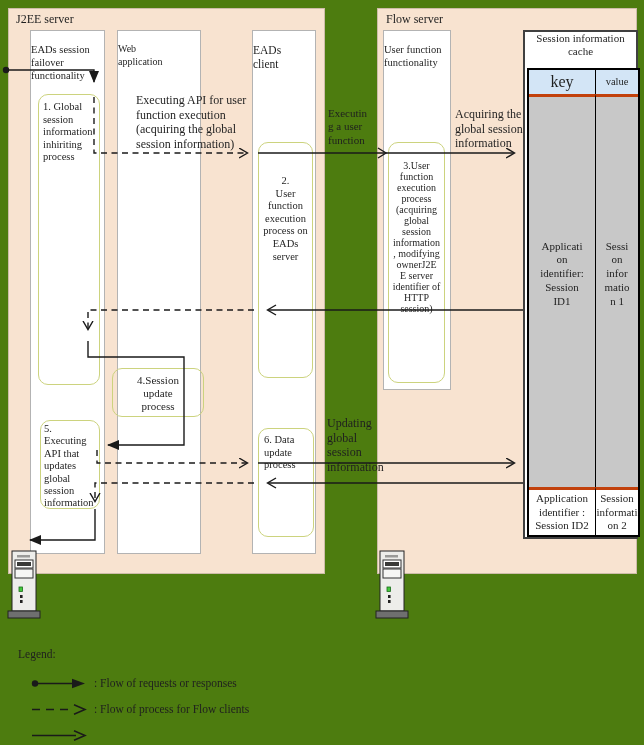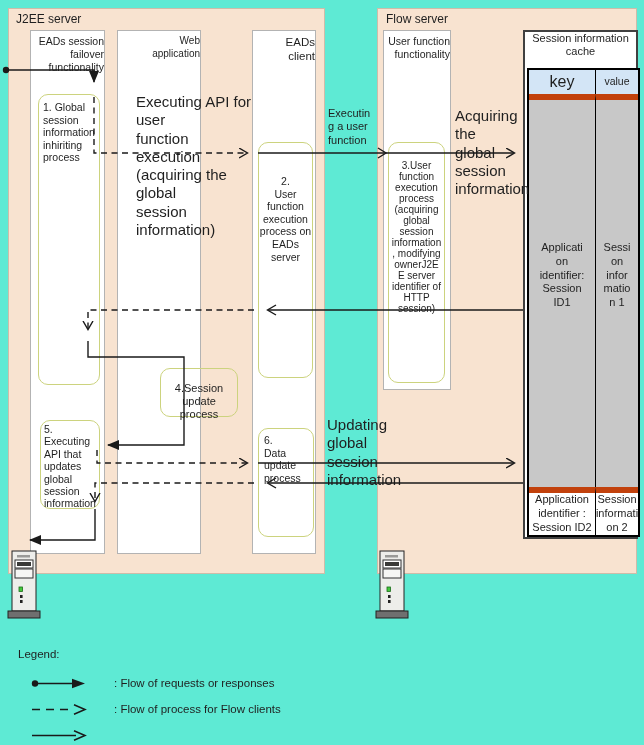--- a/index.html
+++ b/index.html
@@ -1,41 +1,41 @@
 <!DOCTYPE html>
 <html><head>
 <meta charset="utf-8">
 <style>
   html,body{margin:0;padding:0;background:#fff;}
-  .page{position:relative;width:644px;height:745px;background:#5eead4;overflow:hidden;
-        font-family:Liberation Sans, sans-serif;color:#1f1f1f;}
+  .page{position:relative;width:644px;height:745px;background:#4d7c0f;overflow:hidden;
+        font-family:Liberation Serif, serif;color:#1f1f1f;}
   .abs{position:absolute;}
   .t{white-space:pre-line;}
   .server-box{position:absolute;background:#f8e3d0;border:1px solid #cdbca9;}
   .server-title{position:absolute;font-size:12px;color:#1f1f1f;}
   .col{position:absolute;background:#ffffff;border:1px solid #b3b3b3;}
-  .col-h{padding-top:4px;text-align:right;line-height:1.25;font-size:10.5px;}
+  .col-h{padding-top:12px;text-align:left;line-height:1.25;font-size:10.5px;}
   .pbox{position:absolute;border:1px solid #ccd37e;border-radius:10px;background:transparent;
         font-size:10.5px;line-height:1.2;}
-  .lbl{position:absolute;font-size:15px;line-height:1.22;}
+  .lbl{position:absolute;font-size:12px;line-height:1.22;}
   .cache{position:absolute;left:523px;top:30px;width:115px;height:509px;background:#fff;border:2px solid #404040;box-sizing:border-box;}
   .cache-title{padding-top:0;text-align:center;font-size:11px;line-height:1.2;}
   .tbl{position:absolute;left:527px;top:68px;width:109px;border:2px solid #000;box-sizing:content-box;
        display:grid;grid-template-columns:66px 43px;grid-template-rows:24px 393px 48px;}
   .cell{box-sizing:border-box;font-size:11px;display:flex;align-items:center;justify-content:center;text-align:center;line-height:1.25;}
   .cv{border-left:1px solid #000;}
-  .ct{border-top:6px solid #c2410c;}
+  .ct{border-top:3px solid #c2410c;}
   .hdr{background:#d3e5f6;}
   .hdr-key{font-size:16px;}
   .hdr-val{font-size:10.5px;}
   .gray{background:#c8c8c8;}
   .white{background:#ffffff;}
   .shift-up{transform:translateY(-18px);}
   .legend-title{position:absolute;left:18px;top:648px;font-size:11.5px;}
-  .lg-row{position:absolute;left:30px;display:flex;align-items:center;gap:24px;height:14px;}
+  .lg-row{position:absolute;left:30px;display:flex;align-items:center;gap:4px;height:14px;}
   .lg-row .txt{font-size:11.5px;white-space:nowrap;}
   svg{display:block;}
   .overlay{position:absolute;left:0;top:0;pointer-events:none;}
 </style>
 </head>
 <body>
 
 <div class="page">
 
   <div class="server-box" style="left:8px;top:8px;width:315px;height:564px;"></div>
@@ -109,21 +109,21 @@
 (acquiring
 global
 session
 information
 , modifying
 ownerJ2E
 E server
 identifier of
 HTTP
 session)</div>
-  <div class="pbox t" style="left:112px;top:368px;width:78px;height:49px;padding-top:13px;text-align:center;font-size:11px;box-sizing:border-box;margin-left:48px;">4.Session
+  <div class="pbox t" style="left:112px;top:368px;width:92px;height:49px;padding-top:5px;text-align:center;font-size:11px;box-sizing:border-box;">4.Session
 update
 process</div>
   <div class="pbox t" style="left:40px;top:420px;width:60px;height:89px;padding:2px 0 0 3px;line-height:1.18;box-sizing:border-box;">5.
 Executing
 API that
 updates
 global
 session
 information</div>
   <div class="pbox t" style="left:258px;top:428px;width:56px;height:109px;padding:5px 16px 0 5px;box-sizing:border-box;">6. Data

